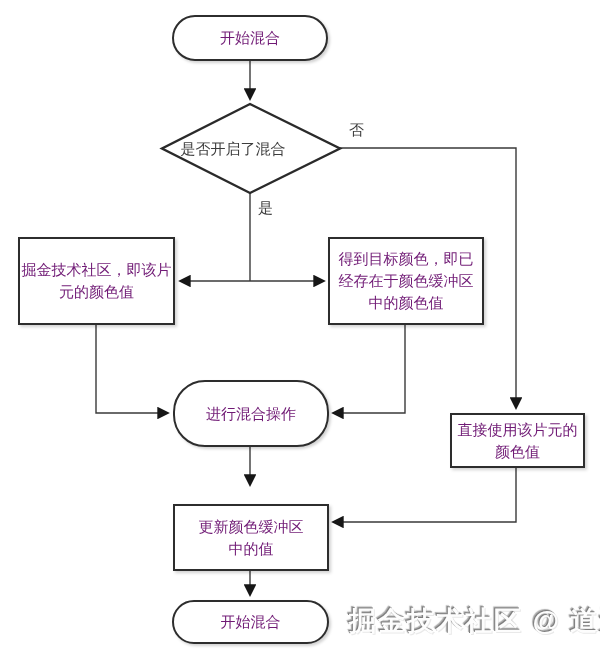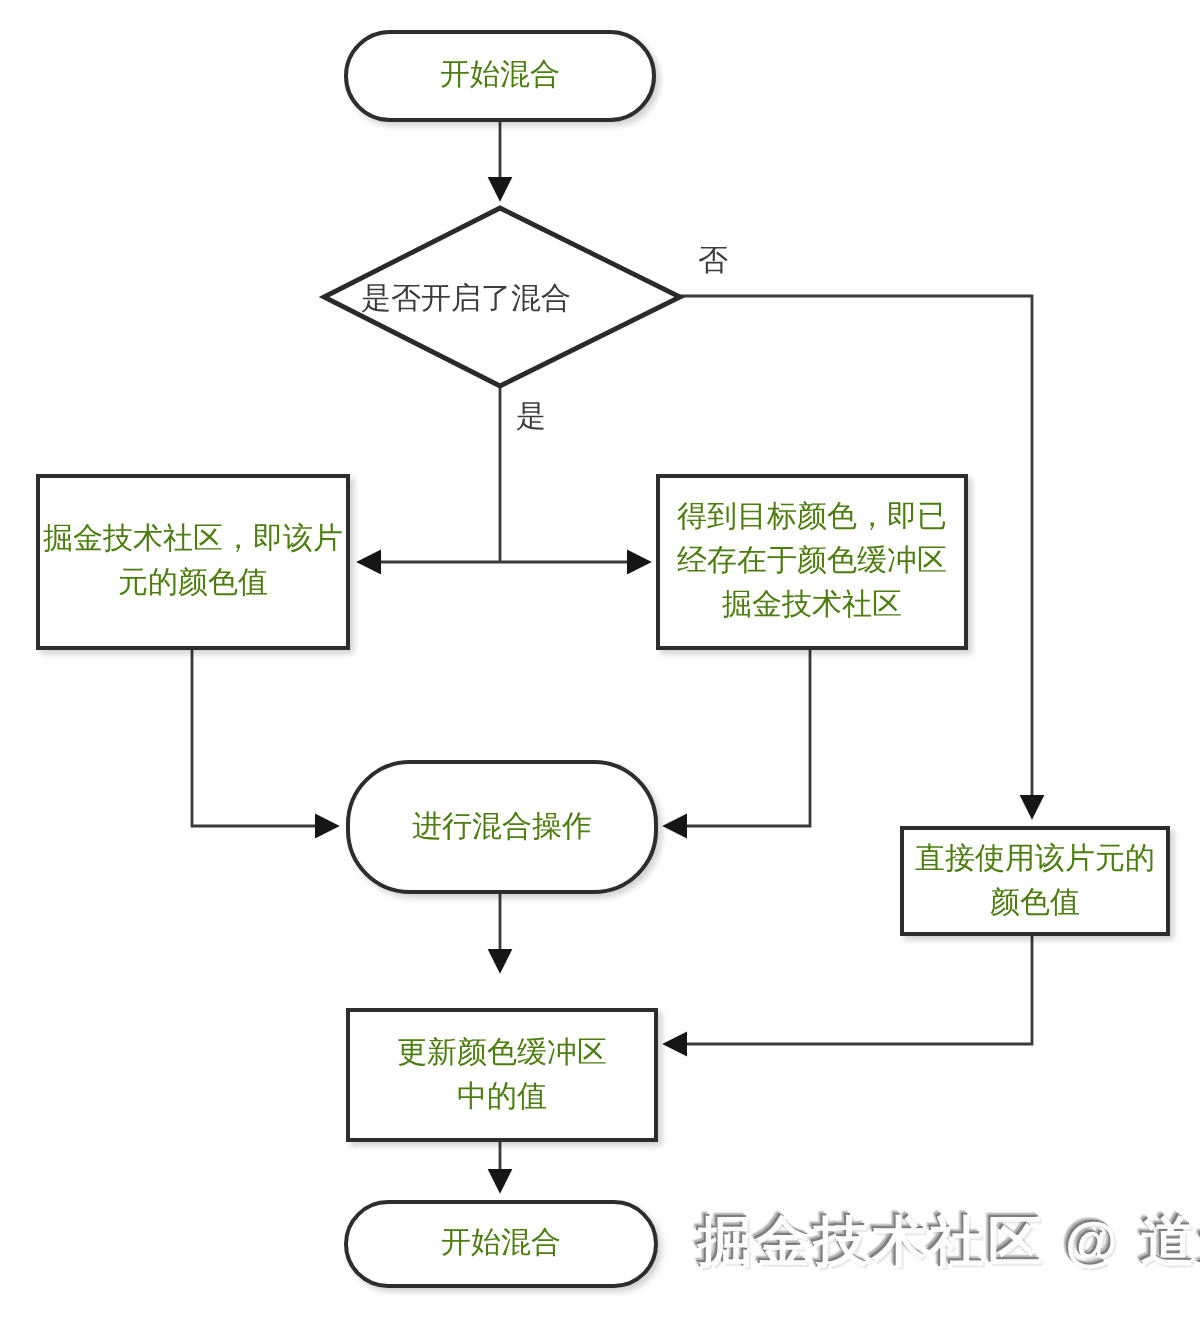--- a/index.html
+++ b/index.html
@@ -24,21 +24,21 @@
   }
   .node {
     position: absolute;
     box-sizing: border-box;
     display: flex;
     align-items: center;
     justify-content: center;
     text-align: center;
     background: #ffffff;
     border: 2px solid #2d2d2d;
-    color: #4d7c0f;
+    color: #701a75;
     font-size: 15px;
     line-height: 22px;
     white-space: pre-line;
     box-shadow: 2px 2px 3px rgba(0,0,0,0.18);
   }
   .terminator { border-radius: 24px; }
   .node-start        { left: 172px; top: 15px;  width: 156px; height: 46px; }
   .node-get-source   { left: 18px;  top: 237px; width: 157px; height: 88px; }
   .node-get-dest     { left: 328px; top: 237px; width: 156px; height: 88px; }
   .node-blend-op     { left: 173px; top: 380px; width: 156px; height: 67px; border-radius: 32px; }
@@ -110,21 +110,21 @@
 
   <div class="edge-label label-no">否</div>
 
   <div class="edge-label label-yes">是</div>
 
   <div class="node node-get-source">掘金技术社区，即该片
 元的颜色值</div>
 
   <div class="node node-get-dest">得到目标颜色，即已
 经存在于颜色缓冲区
-掘金技术社区</div>
+中的颜色值</div>
 
   <div class="node node-blend-op">进行混合操作</div>
 
   <div class="node node-update">更新颜色缓冲区
 中的值</div>
 
   <div class="node node-direct-use">直接使用该片元的
 颜色值</div>
 
   <div class="node terminator node-end">开始混合</div>

